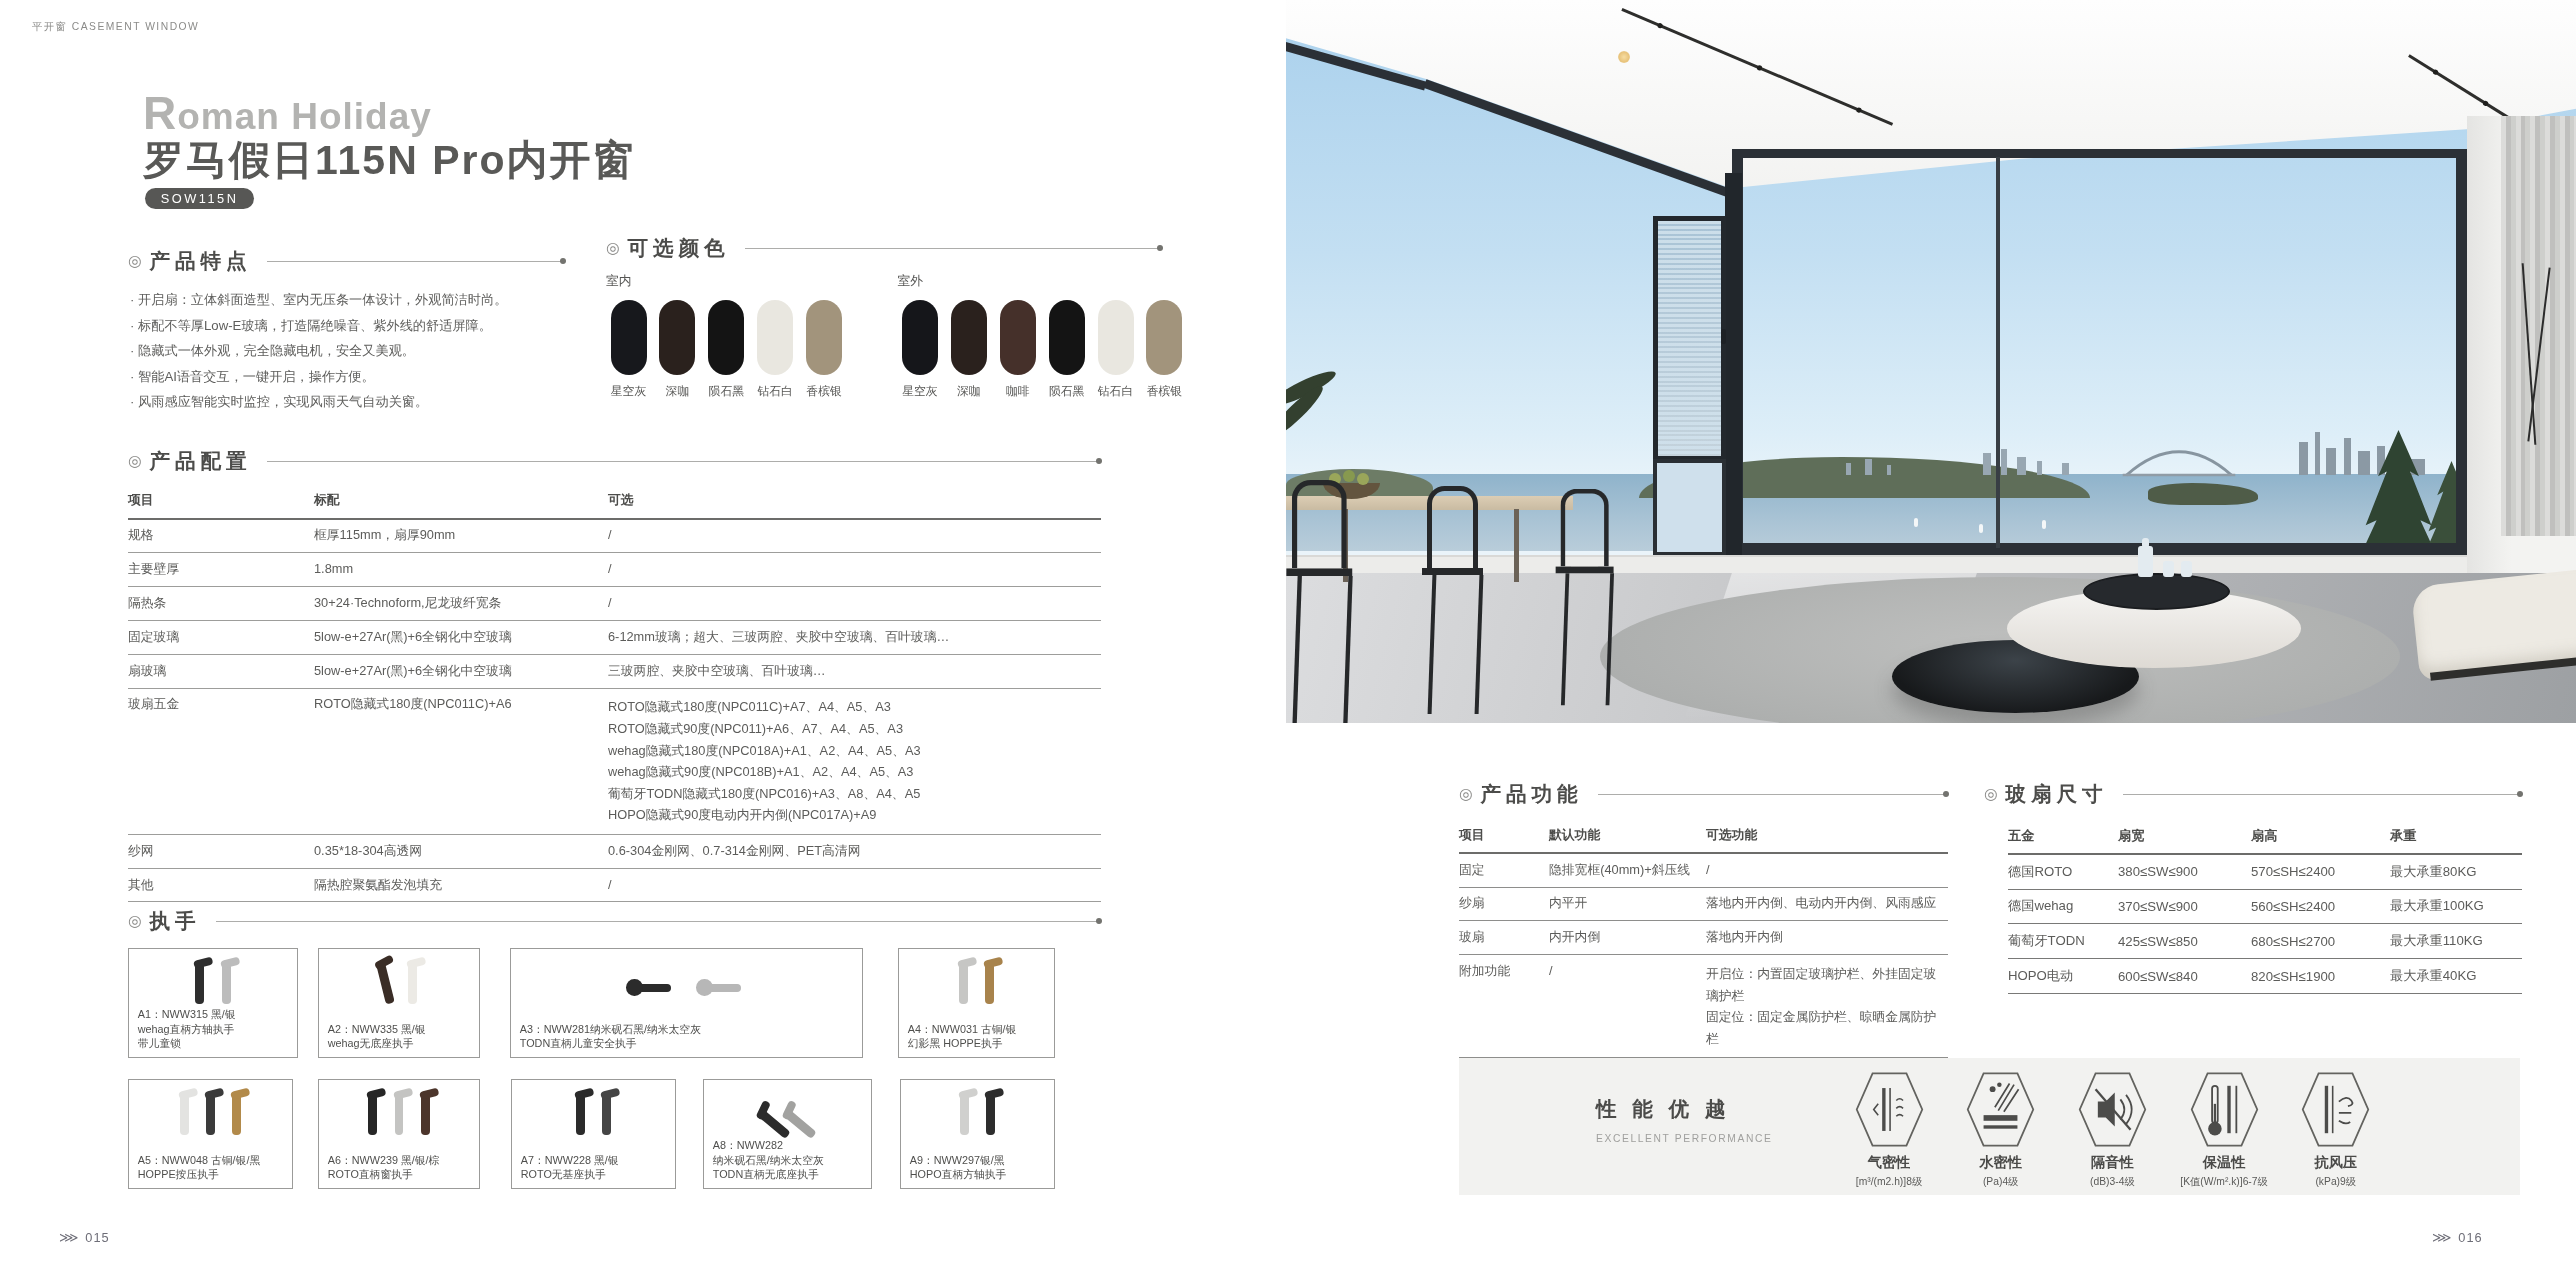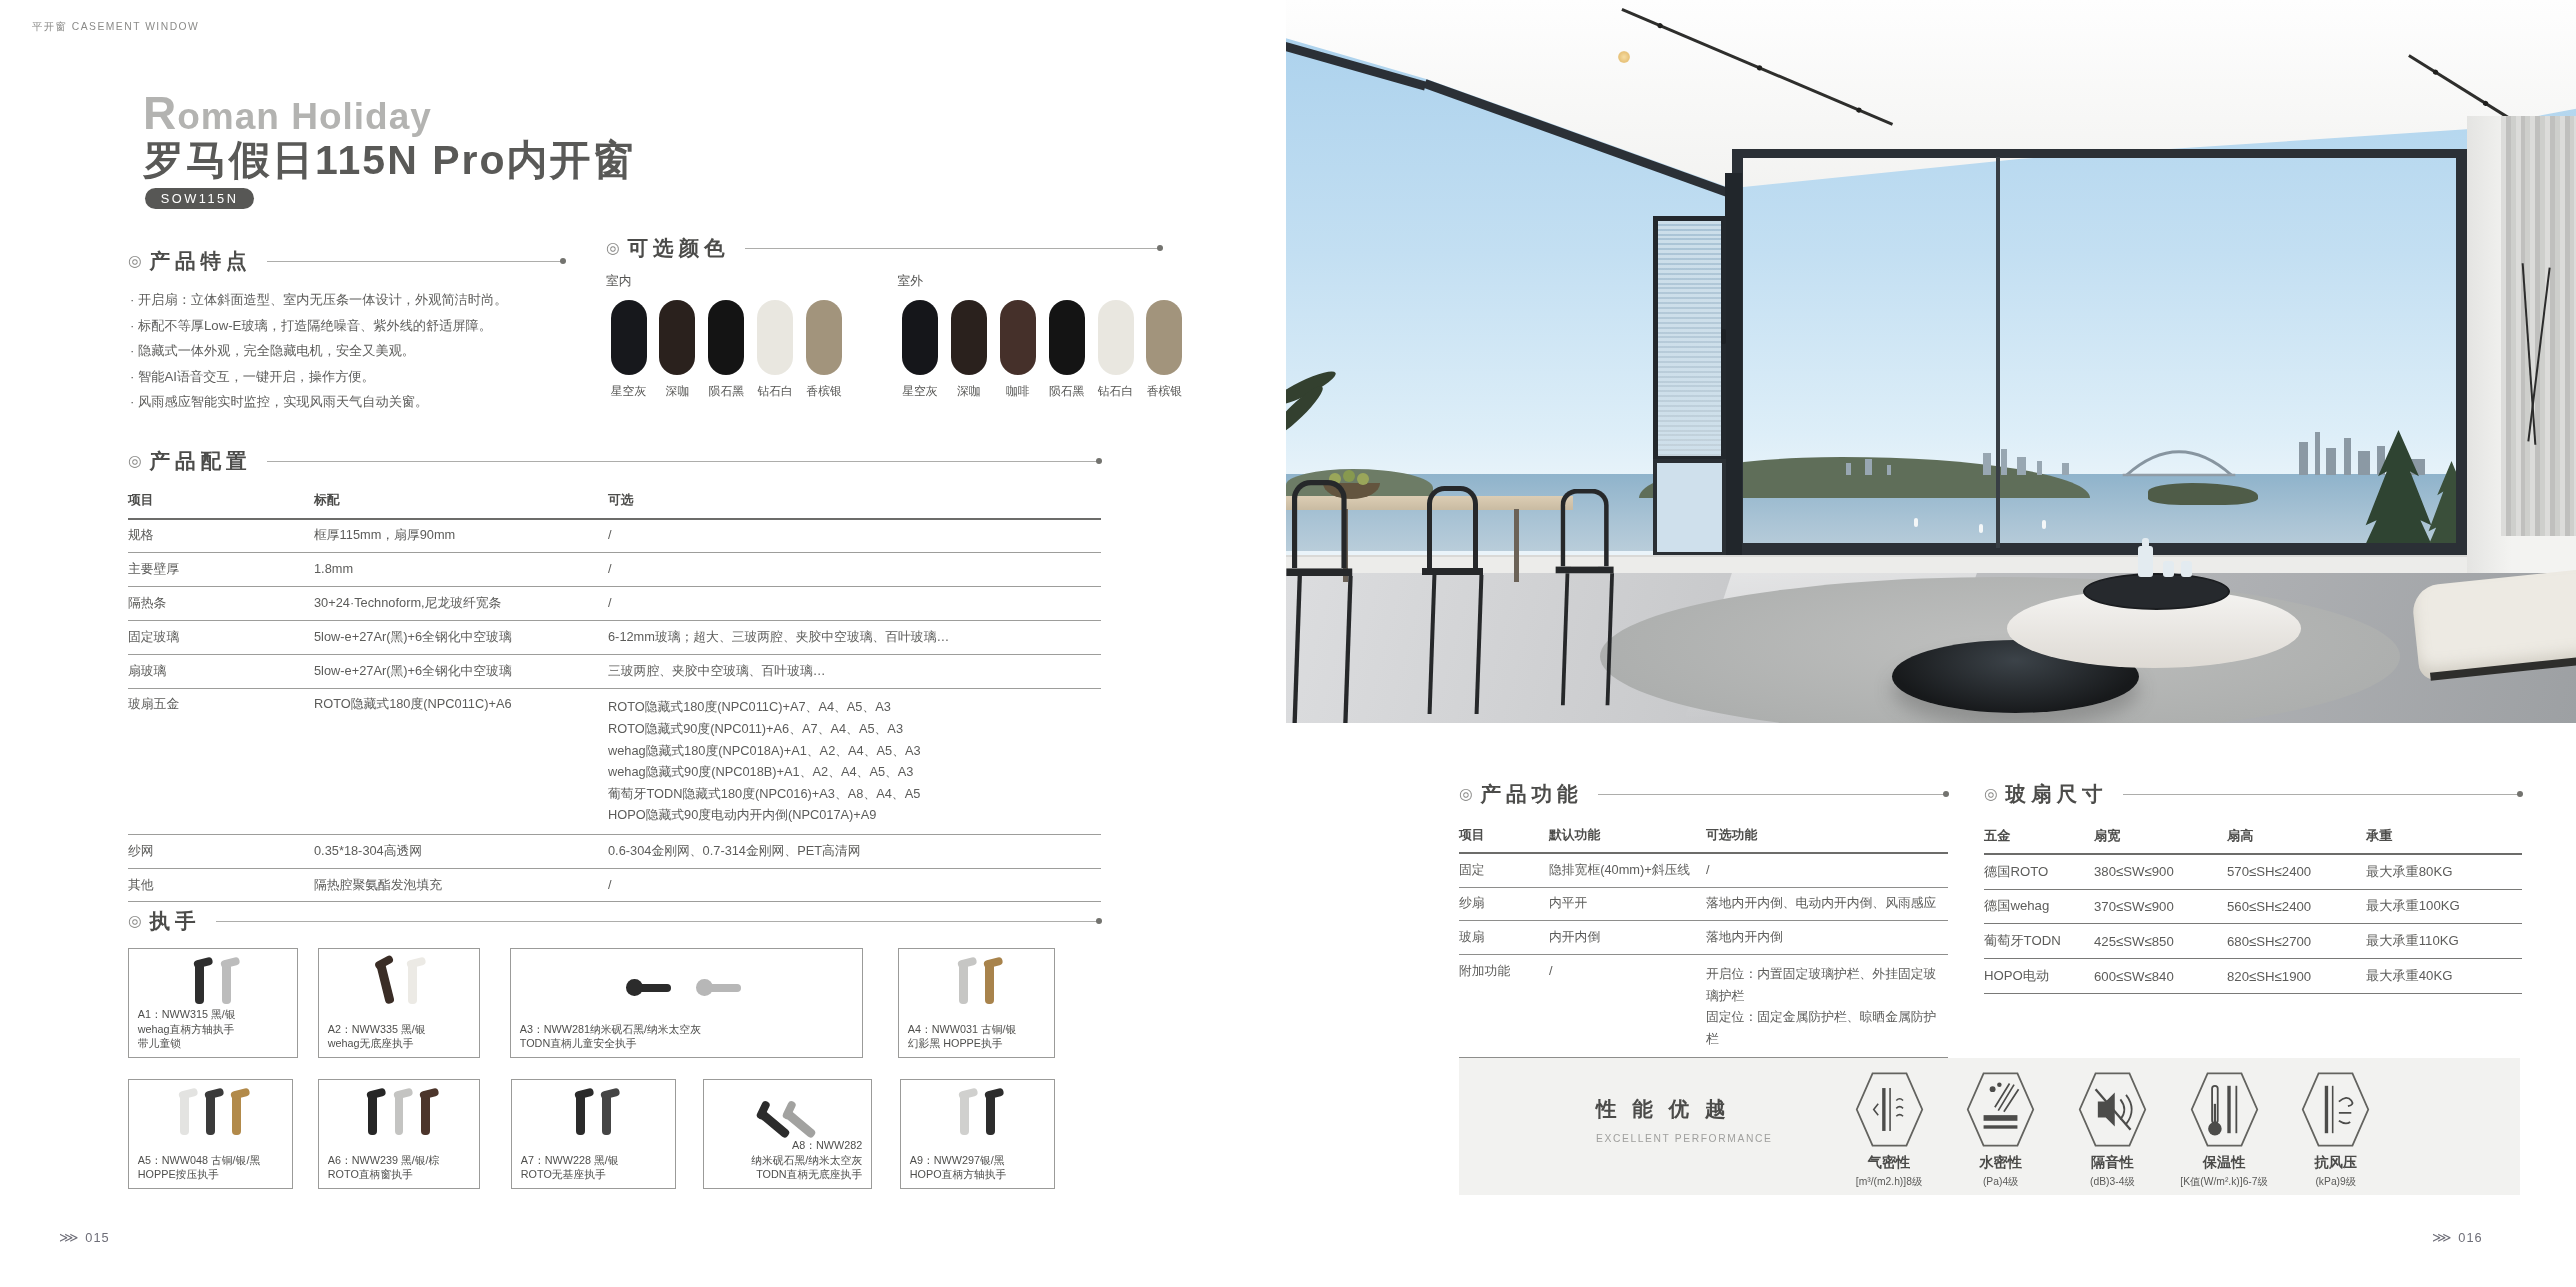--- a/index.html
+++ b/index.html
@@ -45,28 +45,28 @@
   .handle.angled{transform:rotate(-50deg);height:35px;margin-top:23.6px;}
   .hlab{font-size:10.8px;line-height:14.7px;color:#4f4f4d;}
   .hlab div:empty{display:none;}
   .p1{left:128px;top:948px;width:170px;height:110px;}
   .p2{left:318px;top:948px;width:162px;height:110px;}
   .p3{left:510px;top:948px;width:353px;height:110px;}
   .p4{left:898px;top:948px;width:157px;height:110px;}
   .p5{left:128px;top:1079px;width:165px;height:110px;}
   .p6{left:318px;top:1079px;width:162px;height:110px;}
   .p7{left:511px;top:1079px;width:165px;height:110px;}
-  .p8{left:703px;top:1079px;width:169px;height:110px;text-align:right;}
+  .p8{left:703px;top:1079px;width:169px;height:110px;}
   .p9{left:900px;top:1079px;width:155px;height:110px;}
   
   .fn-table{position:absolute;left:1459px;top:819px;width:489px;font-size:12.8px;}
   .fhead,.frow{display:grid;grid-template-columns:90px 157px 1fr;align-items:start;padding:7.9px 0;border-bottom:1px solid #8e8e8c;}
   .fhead{border-bottom:2px solid #6c6c6a;color:#4d4d4b;font-weight:600;}
   .sz-table{position:absolute;left:1984px;top:819px;width:538px;font-size:13.2px;}
-  .shead,.srow{display:grid;grid-template-columns:110px 133px 139px 1fr;align-items:center;padding:7.9px 0;border-bottom:1.5px solid #79797 7;}
+  .shead,.srow{display:grid;grid-template-columns:110px 133px 139px 1fr;align-items:center;padding:7.9px 0;border-bottom:1.5px solid #79797 7;margin-left:24px;}
   .shead,.srow{border-bottom:1.5px solid #797977;}
   .shead{border-bottom:2px solid #6c6c6a;color:#4d4d4b;font-weight:600;}
   
   .perf{position:absolute;left:1459px;top:1058px;width:1061px;height:137px;background:#f2f2f0;}
   .perf-title{position:absolute;left:137px;top:37px;}
   .perf-title .t{font-size:20.6px;letter-spacing:15.7px;color:#4b4b49;font-weight:700;}
   .perf-title .s{font-size:10.3px;color:#a0a09e;letter-spacing:1.6px;margin-top:9.8px;}
   .perf-items{position:absolute;left:381px;top:11.8px;display:flex;gap:13.7px;}
   .pitem{width:98px;text-align:center;}
   .pitem svg{display:block;margin:0 auto;}

